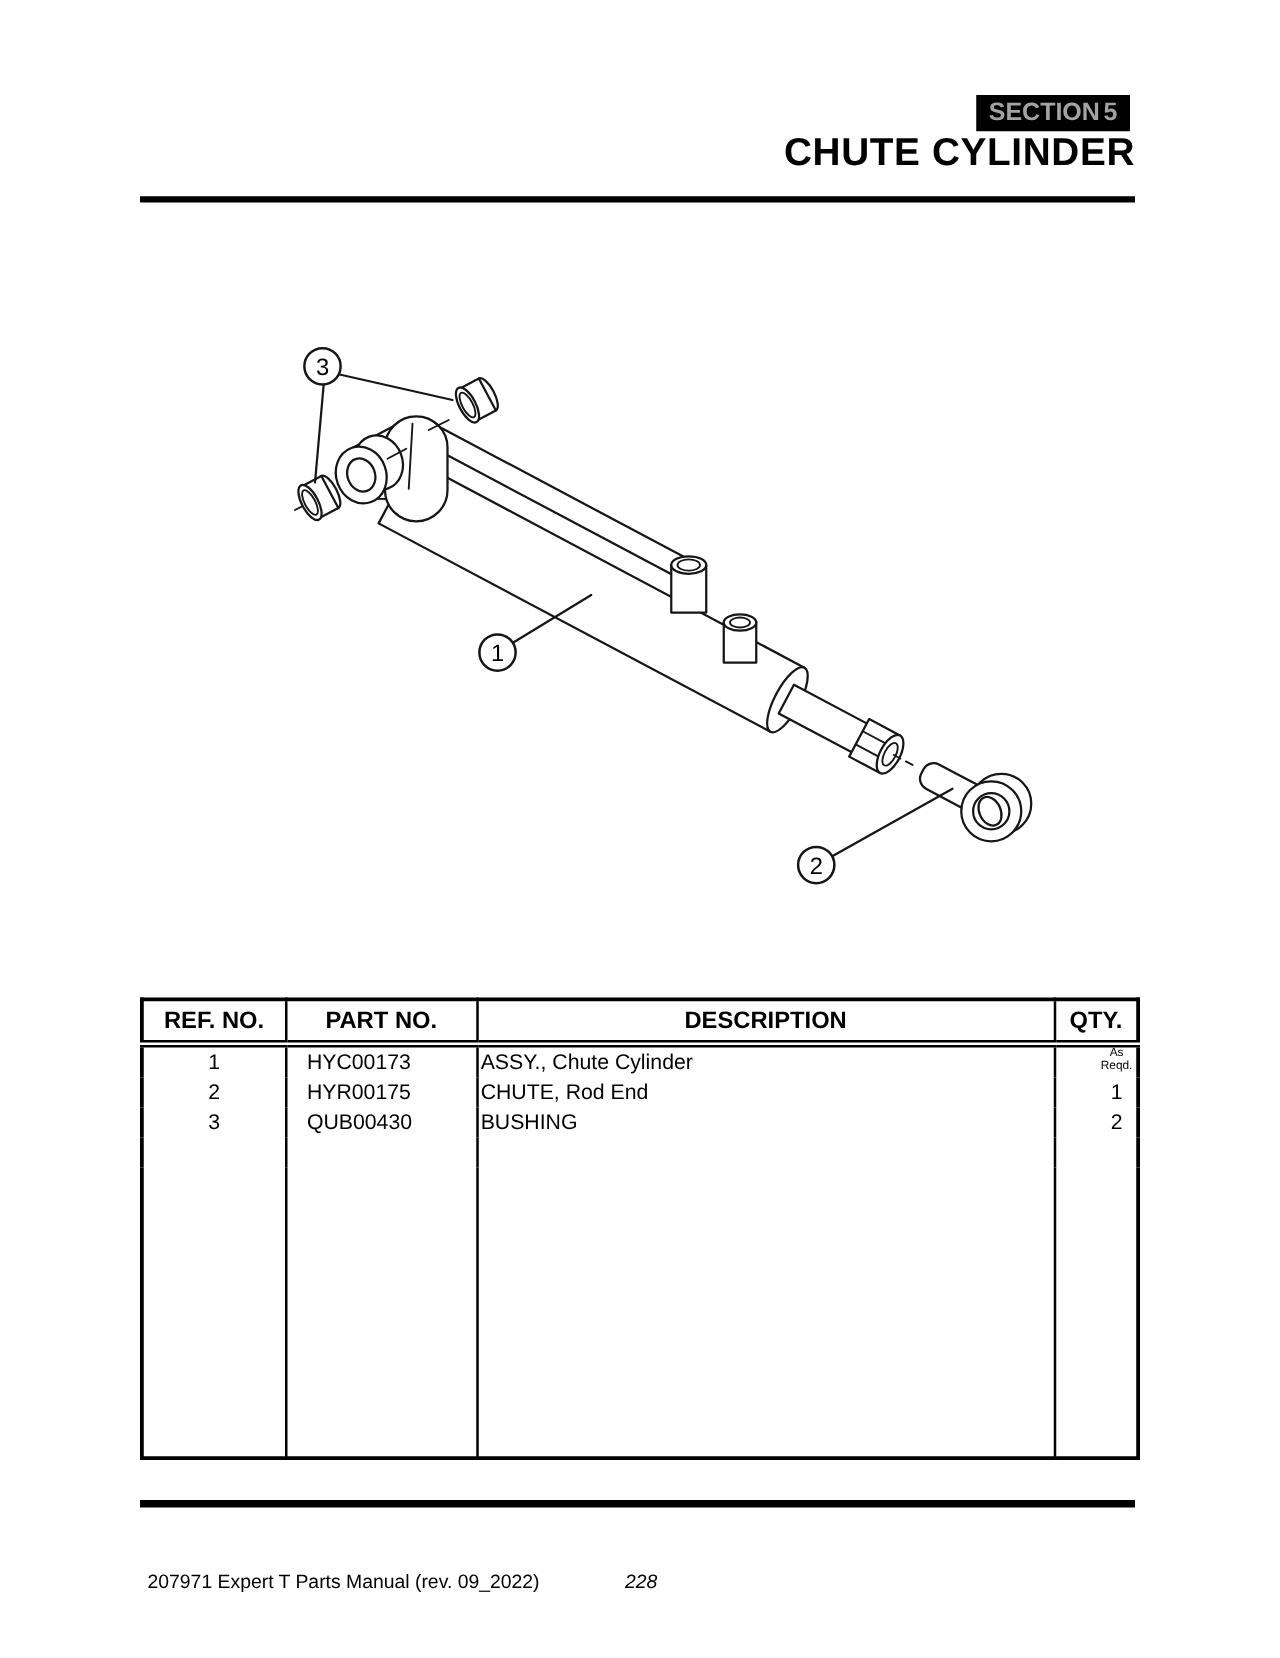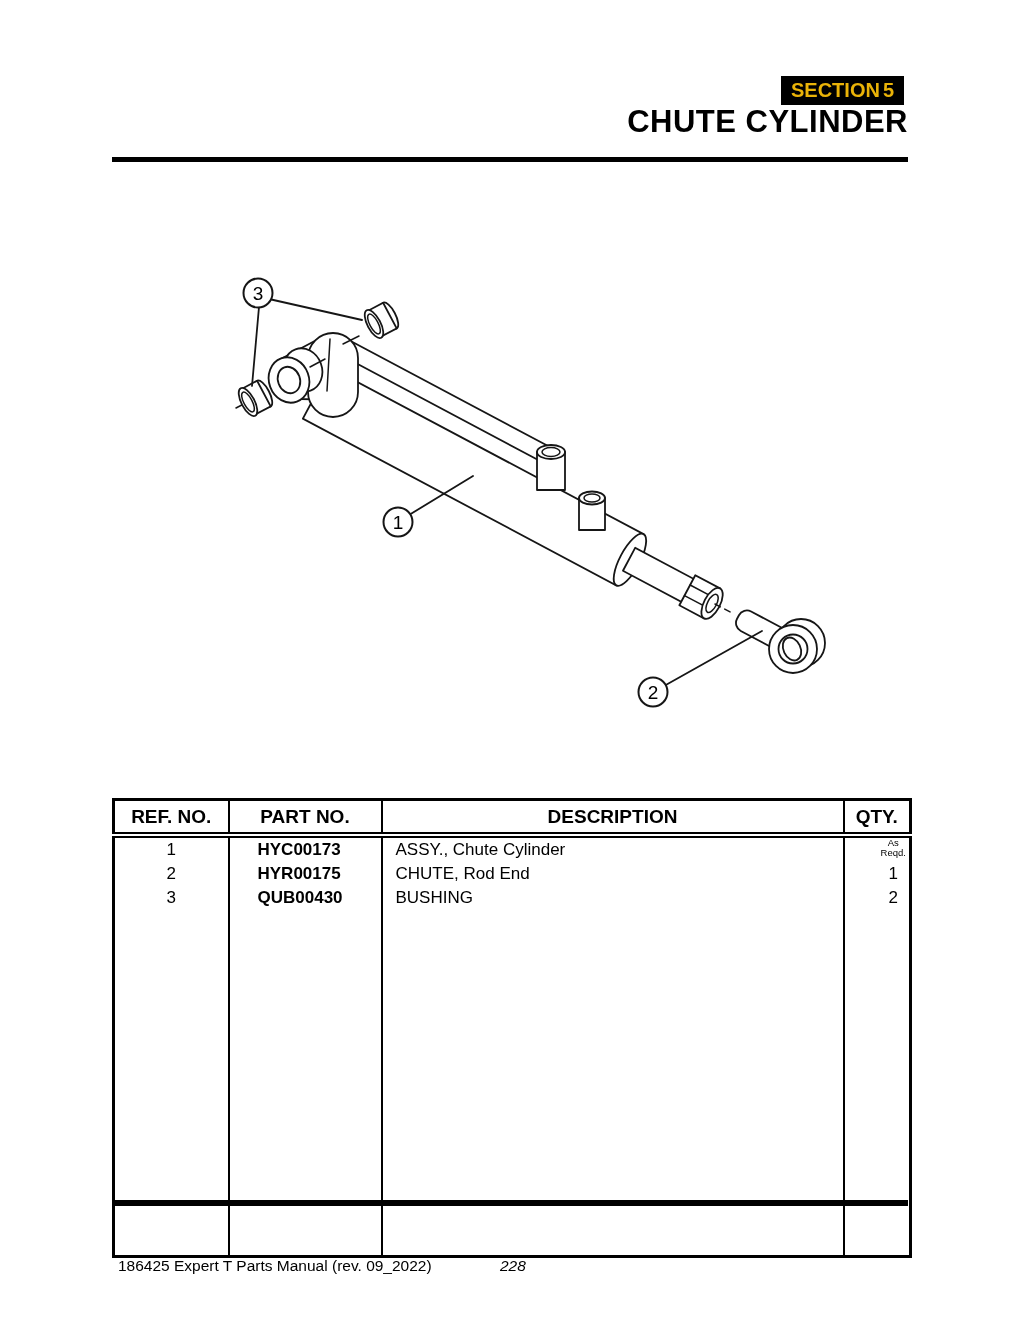--- a/index.html
+++ b/index.html
@@ -1,51 +1,51 @@
 <!DOCTYPE html>
 <html><head>
 <meta charset="utf-8">
 <style>
   html,body{margin:0;padding:0;background:#fff;}
   body{width:1024px;height:1326px;position:relative;overflow:hidden;
        font-family:"Liberation Sans",sans-serif;color:#000;}
   .abs{position:absolute;}
 
   
-  .section-badge{left:781px;top:76px;width:123px;height:29px;background:#000;color:#eab308;
+  .section-badge{left:781px;top:76px;width:123px;height:29px;background:#000;color:#a3a3a3;
     display:flex;align-items:center;justify-content:space-between;padding:0 10px;
     box-sizing:border-box;font-weight:bold;font-size:20px;}
   .page-title{left:112px;top:104px;width:796px;text-align:right;font-weight:bold;
     font-size:31px;letter-spacing:.5px;white-space:nowrap;}
   .rule{background:#000;}
   .rule-top{left:112px;top:157px;width:796px;height:5px;}
   .rule-bottom{left:112px;top:1200px;width:796px;height:6px;}
 
   
   .diagram{left:112px;top:240px;}
   .sh{fill:#fff;stroke:#161616;stroke-width:1.8;stroke-linejoin:round;}
   .ln{fill:none;stroke:#161616;stroke-width:1.8;stroke-linecap:round;}
   .thin{fill:none;stroke:#161616;stroke-width:1.5;stroke-linecap:round;}
   .co-circle{fill:#fff;stroke:#161616;stroke-width:2;}
   .co-num{font-family:"Liberation Sans",sans-serif;font-size:19px;fill:#000;
     text-anchor:middle;}
 
   
-  .parts-table{left:112px;top:798px;width:797px;height:460px;border-collapse:collapse;
+  .parts-table{left:112px;top:798px;width:797px;height:370px;border-collapse:collapse;
     border:3px solid #000;table-layout:fixed;}
   .parts-table th{border-left:2px solid #000;border-right:2px solid #000;
     border-bottom:6px double #000;font-size:19px;font-weight:bold;height:31px;
     padding:0;text-align:center;}
   .parts-table td{border-left:2px solid #000;border-right:2px solid #000;
     font-size:17px;padding:0;vertical-align:top;line-height:24px;}
   .parts-table tbody tr{height:24px;}
   .parts-table tbody tr.filler-row{height:auto;}
   td.c-ref{text-align:center;}
-  td.c-part{padding-left:28px;font-weight:bold;}
-  td.c-desc{padding-left:13px;}
+  td.c-part{padding-left:16px;}
+  td.c-desc{padding-left:2px;}
   td.c-qty{text-align:center;padding-left:33px;}
   .qty-small{font-size:9.5px !important;line-height:10px !important;padding-top:4px;
     white-space:pre-line;}
 
   
   .footer-left{left:118px;top:1257px;font-size:15.5px;}
   .footer-page{left:500px;top:1257px;font-size:15.5px;font-style:italic;}
 </style>
 </head>
 <body>
@@ -176,14 +176,14 @@
       <td class="c-ref"></td>
       <td class="c-part"></td>
       <td class="c-desc"></td>
       <td class="c-qty"></td>
     </tr>
   </tbody>
 </table>
 
 <div class="abs rule rule-bottom"></div>
 
-<div class="abs footer-left">186425 Expert T Parts Manual (rev. 09_2022)</div>
+<div class="abs footer-left">207971 Expert T Parts Manual (rev. 09_2022)</div>
 <div class="abs footer-page">228</div>
 
 </body></html>

